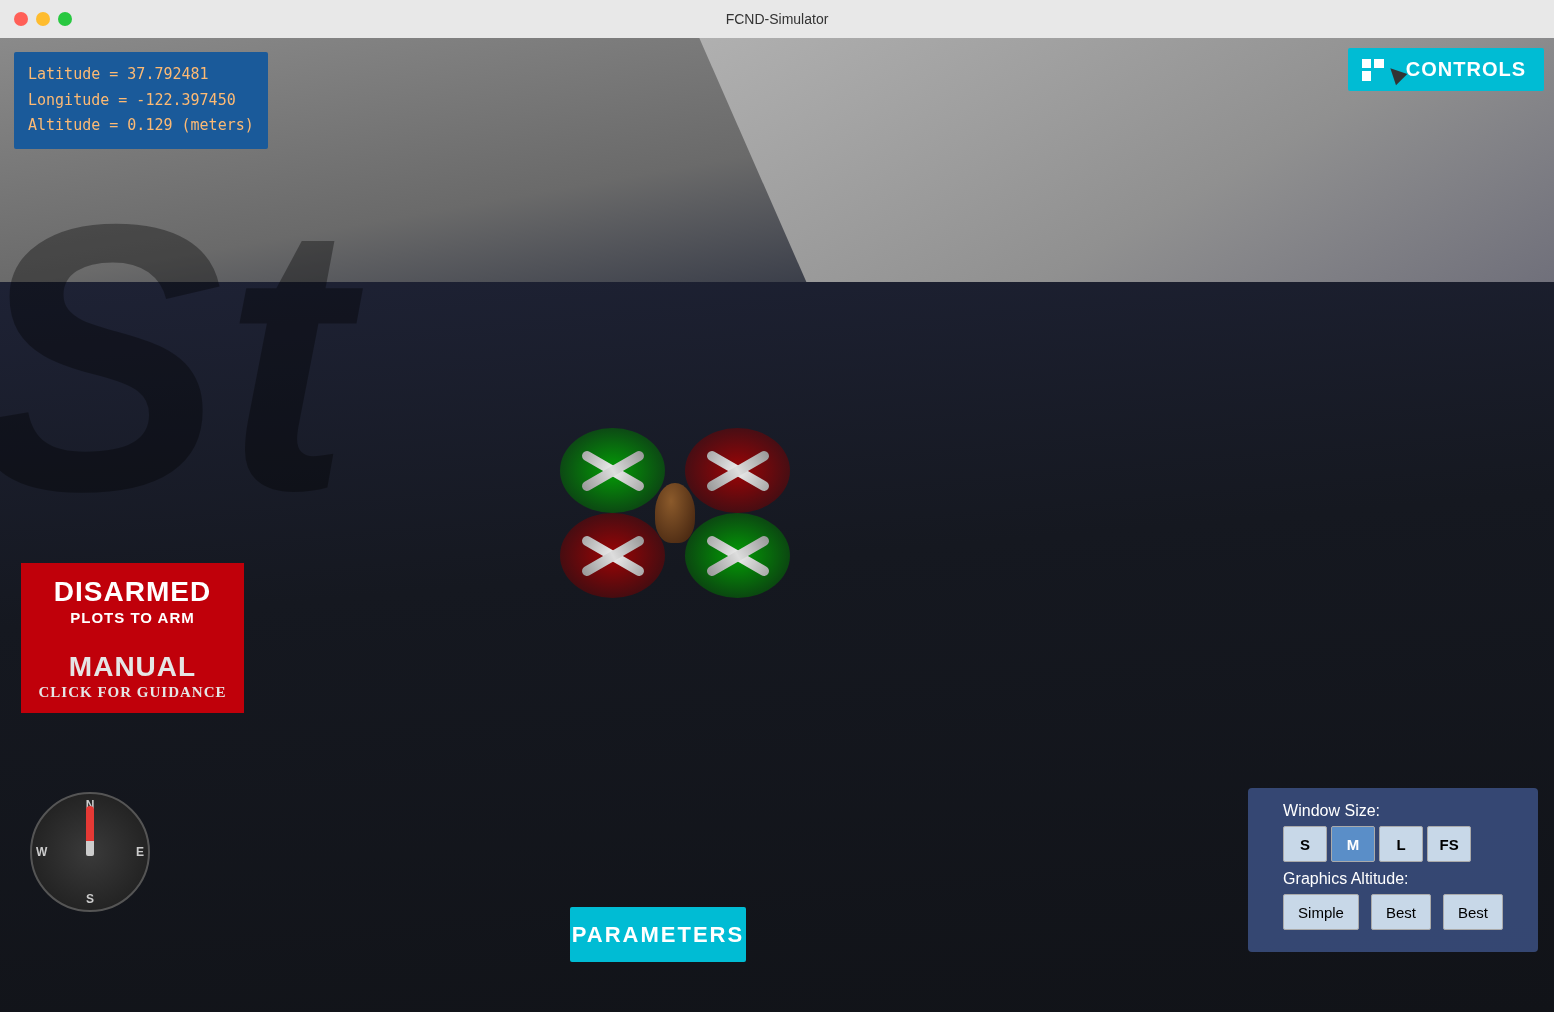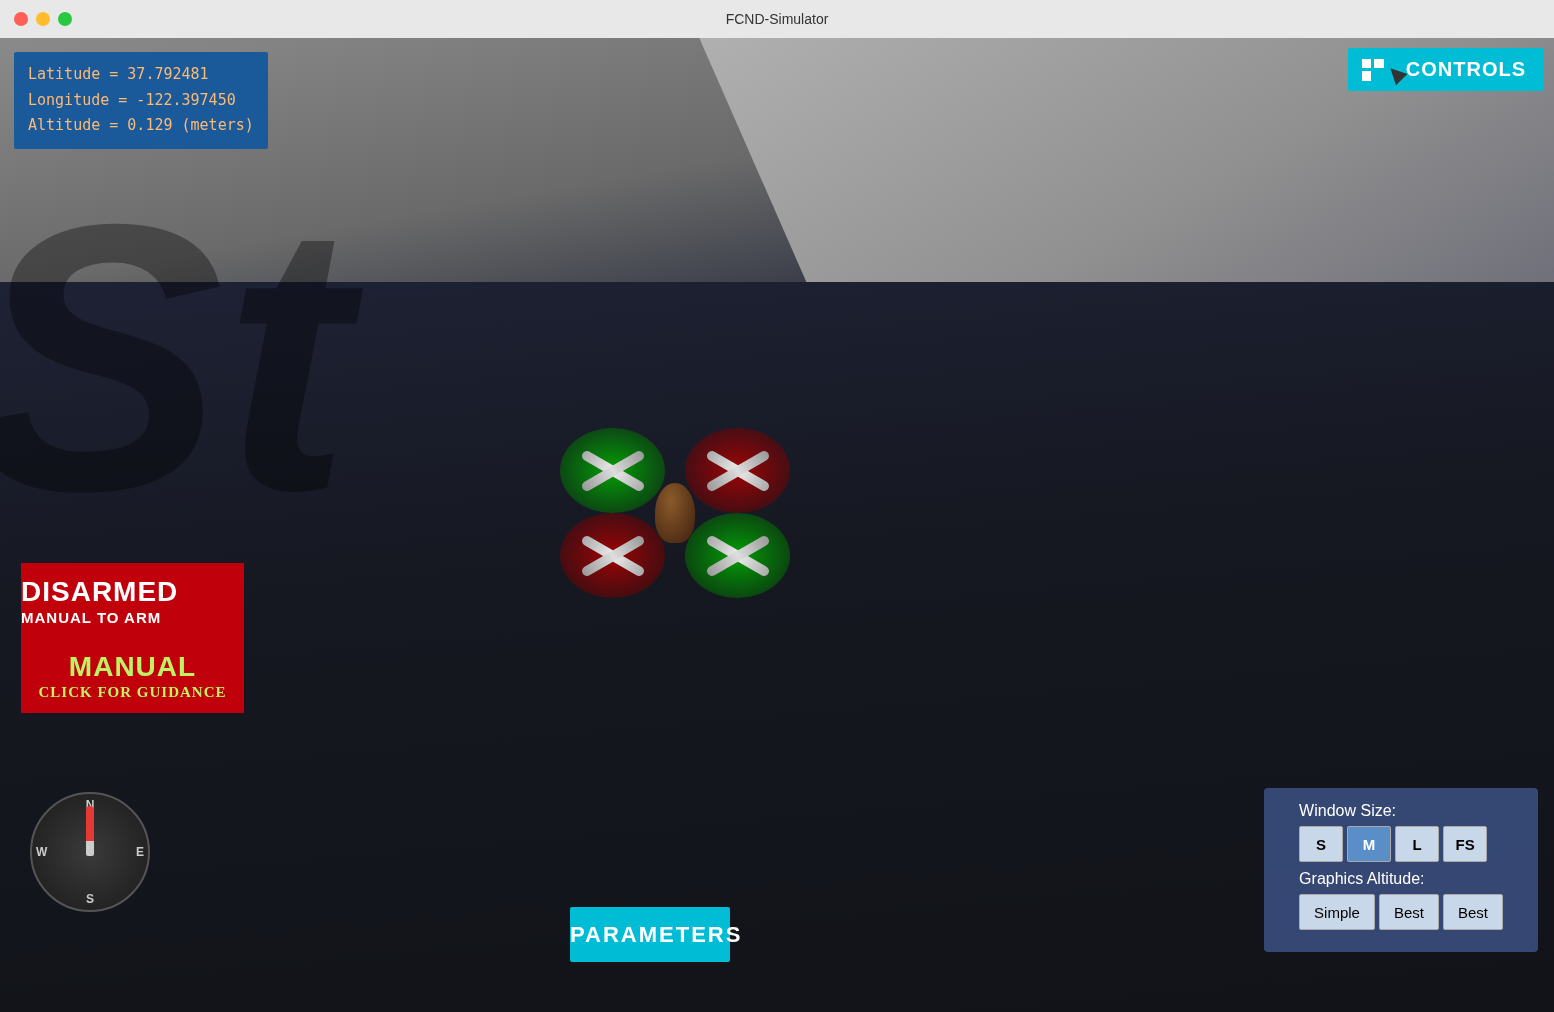--- a/index.html
+++ b/index.html
@@ -222,41 +222,41 @@
     #arm-btn {
       position: absolute;
       top: 525px;
       left: 21px;
       width: 223px;
       background: #c0000a;
       color: #fff;
       border: none;
       cursor: pointer;
       padding: 12px 0;
-      text-align: left;
+      text-align: center;
     }
     #arm-btn .btn-main {
       font-size: 28px;
       font-weight: 900;
       letter-spacing: 1px;
       line-height: 1.2;
     }
     #arm-btn .btn-sub {
       font-size: 15px;
       font-weight: 700;
       letter-spacing: 1px;
     }
 
     #mode-btn {
       position: absolute;
       top: 600px;
       left: 21px;
       width: 223px;
       background: #c0000a;
-      color: #bef264;
+      color: #e5e5e5;
       border: none;
       cursor: pointer;
       padding: 12px 0;
       text-align: center;
     }
     #mode-btn .btn-main {
       font-size: 28px;
       font-weight: 900;
       letter-spacing: 1px;
       line-height: 1.2;
@@ -321,21 +321,21 @@
       font-weight: 700;
       letter-spacing: 2px;
       border: none;
       cursor: pointer;
       border-radius: 2px;
     }
     #params-btn {
       position: absolute;
       bottom: 50px;
       left: 570px;
-      width: 160px;
+      width: 176px;
       height: 55px;
       background: #00bcd4;
       color: #fff;
       font-size: 22px;
       font-weight: 700;
       letter-spacing: 2px;
       border: none;
       cursor: pointer;
       border-radius: 2px;
     }
@@ -369,21 +369,21 @@
       font-weight: 600;
       cursor: pointer;
       border-radius: 2px;
     }
     .size-btn.active {
       background: #5a8ec8;
       color: #fff;
     }
     .quality-btns {
       display: flex;
-      gap: 4px;
+      gap: 12px;
     }
     .quality-btn {
       padding: 5px 14px;
       height: 36px;
       background: #c8d8e8;
       border: 1px solid #aaa;
       font-size: 15px;
       font-weight: 500;
       cursor: pointer;
       border-radius: 2px;
@@ -445,21 +445,21 @@
     </div>
     <div class="rotor rotor-br">
       <div class="blade"></div>
       <div class="blade2"></div>
     </div>
     <div class="drone-body"></div>
   </div>
 
   <button id="arm-btn">
     <div class="btn-main">DISARMED</div>
-    <div class="btn-sub">MANUAL TO ARM</div>
+    <div class="btn-sub">PLOTS TO ARM</div>
   </button>
 
   <button id="mode-btn">
     <div class="btn-main">MANUAL</div>
     <div class="btn-sub">CLICK FOR GUIDANCE</div>
   </button>
 
   <div id="compass">
     <div class="compass-circle">
       <span class="compass-label compass-n">N</span>

